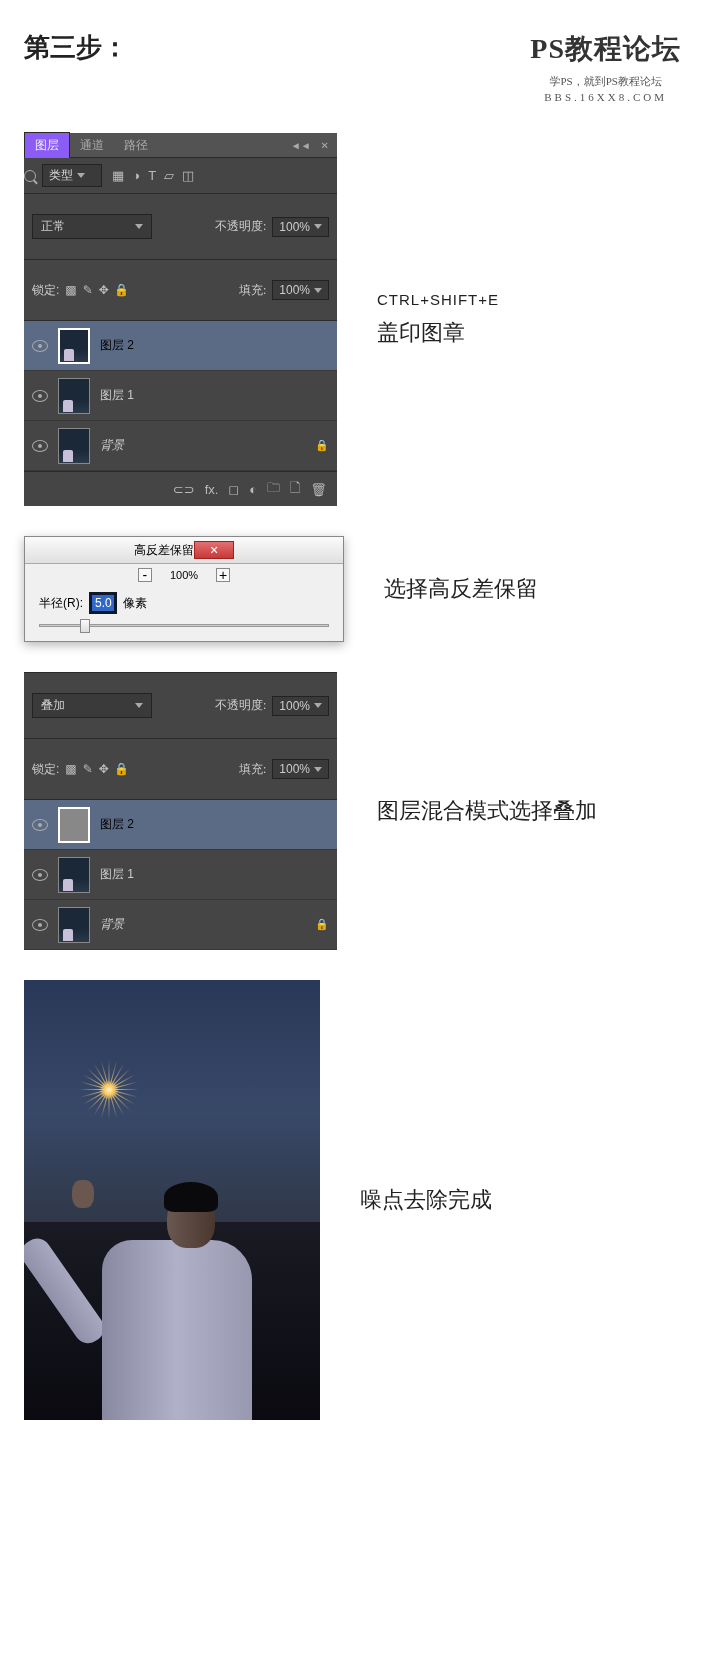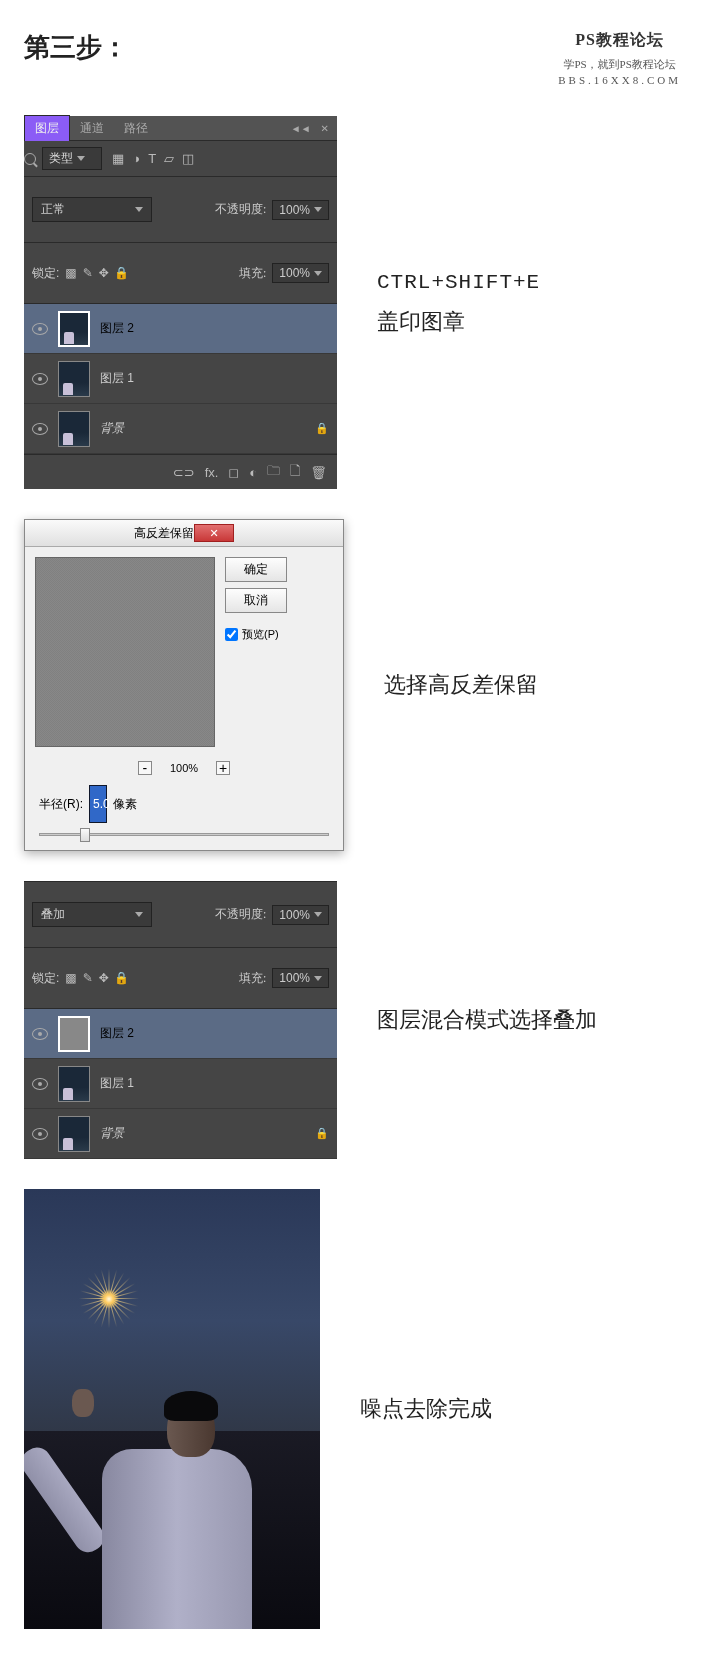--- a/index.html
+++ b/index.html
@@ -1,26 +1,26 @@
 <!DOCTYPE html>
 <html><head>
 <meta charset="utf-8">
 <style>
   * { margin: 0; padding: 0; box-sizing: border-box; }
   body { background: #fff; font-family: "SimSun", "宋体", serif; width: 705px; }
   .page { padding: 30px 24px; }
   .header-row { display: flex; justify-content: space-between; align-items: flex-start; margin-bottom: 30px; }
   .step-title { font-size: 26px; font-weight: bold; color: #222; }
   .brand { text-align: center; }
-  .brand-title { font-size: 16px; font-weight: bold; color: #333; letter-spacing: 1px; }
+  .brand-title { font-size: 28px; font-weight: bold; color: #333; letter-spacing: 1px; }
   .brand-sub { font-size: 11px; color: #555; margin-top: 6px; }
   .brand-url { font-size: 11px; color: #555; letter-spacing: 3px; margin-top: 2px; }
   .step-block { display: flex; align-items: center; gap: 40px; margin-bottom: 30px; }
   .caption { font-size: 22px; color: #222; line-height: 1.8; }
-  .caption-mono { font-family: Liberation Mono, monospace; font-size: 21px; letter-spacing: 1px; }
+  .caption-mono { font-family: Liberation Sans, sans-serif; font-size: 15px; letter-spacing: 1px; }
 
   
   .panel { background: #535353; width: 313px; color: #ccc; font-family: "Microsoft YaHei", sans-serif; font-size: 12px; }
   .panel-top { display: flex; align-items: center; background: #535353; height: 24px; position: relative; }
   .tab { padding: 4px 10px; color: #aaa; }
   .tab.active { background: #8b5cf6; color: #eee; border: 1px solid #2a2a2a; border-bottom: none; }
   .panel-top-icons { margin-left: auto; display: flex; gap: 10px; padding-right: 8px; font-size: 10px; color: #aaa; }
   .filter-row { display: flex; align-items: center; gap: 6px; padding: 6px 0; background: #454545; border-top: 1px solid #2a2a2a; }
   .search-icon { width: 12px; height: 12px; border: 1.5px solid #aaa; border-radius: 50%; position: relative; }
   .search-icon::after { content: ""; position: absolute; width: 5px; height: 1.5px; background: #aaa; bottom: -2px; right: -3px; transform: rotate(45deg); }
@@ -52,21 +52,21 @@
   .dialog-title { background: linear-gradient(to bottom, #fafafa, #e0e0e0); padding: 4px 8px; display: flex; justify-content: center; align-items: center; border-bottom: 1px solid #aaa; }
   .close-btn { background: linear-gradient(to bottom, #e27070, #c83838); color: #fff; width: 40px; height: 18px; display: flex; align-items: center; justify-content: center; font-size: 11px; border: 1px solid #a02020; }
   .dialog-body { display: flex; padding: 10px; gap: 10px; background: #f0f0f0; }
   .preview-box { width: 180px; height: 190px; background: repeating-conic-gradient(#888 0 25%, #808080 25% 50%) 0 0/2px 2px; border: 1px solid #666; }
   .dialog-side { display: flex; flex-direction: column; gap: 6px; }
   .dlg-btn { background: linear-gradient(to bottom, #fdfdfd, #e5e5e5); border: 1px solid #888; padding: 3px 18px; font-size: 12px; text-align: center; }
   .checkbox-row { display: flex; align-items: center; gap: 4px; margin-top: 8px; font-size: 11px; }
   .zoom-row { display: flex; align-items: center; justify-content: center; gap: 18px; padding: 4px 0 10px; font-size: 11px; }
   .sq-btn { border: 1px solid #888; width: 14px; height: 14px; display: flex; align-items: center; justify-content: center; font-size: 14px; line-height: 1; background: #f8f8f8; }
   .radius-row { display: flex; align-items: center; gap: 6px; padding: 0 14px 10px; font-size: 12px; }
-  .radius-input { background: #fff; border: 1px solid #0f172a; color: #000; padding: 11px 3px; width: 18px; }
+  .radius-input { background: #fff; border: 3px solid #0f172a; color: #000; padding: 1px 3px; width: 28px; }
   .radius-input.sel { background: #3068c8; color: #fff; }
   .slider { padding: 0 14px 14px; }
   .slider-track { height: 3px; background: #ccc; border: 1px solid #999; position: relative; }
   .slider-thumb { width: 10px; height: 14px; background: linear-gradient(to bottom,#fafafa,#ddd); border: 1px solid #888; position: absolute; top: -6px; left: 14%; }
 
   
   .photo { width: 296px; height: 440px; background: linear-gradient(to bottom, #2a3858 0%, #384868 30%, #303848 55%, #1a1a22 100%); position: relative; overflow: hidden; }
   .photo-ground { position: absolute; bottom: 0; left: 0; right: 0; height: 45%; background: linear-gradient(to top, #0a0a10, #1a1a24); }
   .person { position: absolute; bottom: 0; left: 50%; transform: translateX(-50%); width: 180px; height: 280px; }
   .shirt { position: absolute; bottom: 0; left: 20px; width: 150px; height: 180px; background: linear-gradient(to right, #8888a0, #b0b0c8, #9898b0); border-radius: 30px 40px 0 0; }
@@ -183,33 +183,20 @@
       <div>盖印图章</div>
     </div>
   </div>
 
   <div class="step-block">
     <div class="dialog">
       <div class="dialog-title">
         <span>高反差保留</span>
         <div class="close-btn">✕</div>
       </div>
-      <div class="dialog-body">
-        <div>
-          <div class="preview-box"></div>
-        </div>
-        <div class="dialog-side">
-          <div class="dlg-btn">确定</div>
-          <div class="dlg-btn">取消</div>
-          <div class="checkbox-row">
-            <input type="checkbox" checked="" style="">
-            <span>预览(P)</span>
-          </div>
-        </div>
-      </div>
       <div class="zoom-row">
         <div class="sq-btn">-</div>
         <span>100%</span>
         <div class="sq-btn">+</div>
       </div>
       <div class="radius-row">
         <span>半径(R):</span>
         <span class="radius-input sel">5.0</span>
         <span>像素</span>
       </div>

